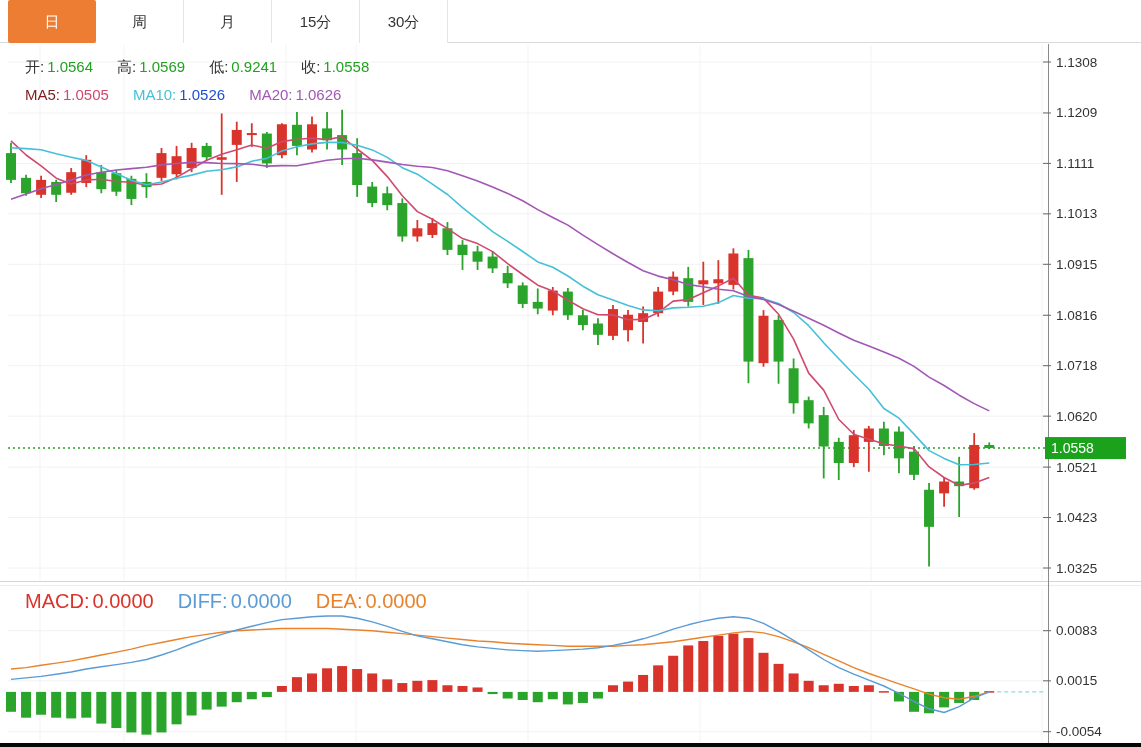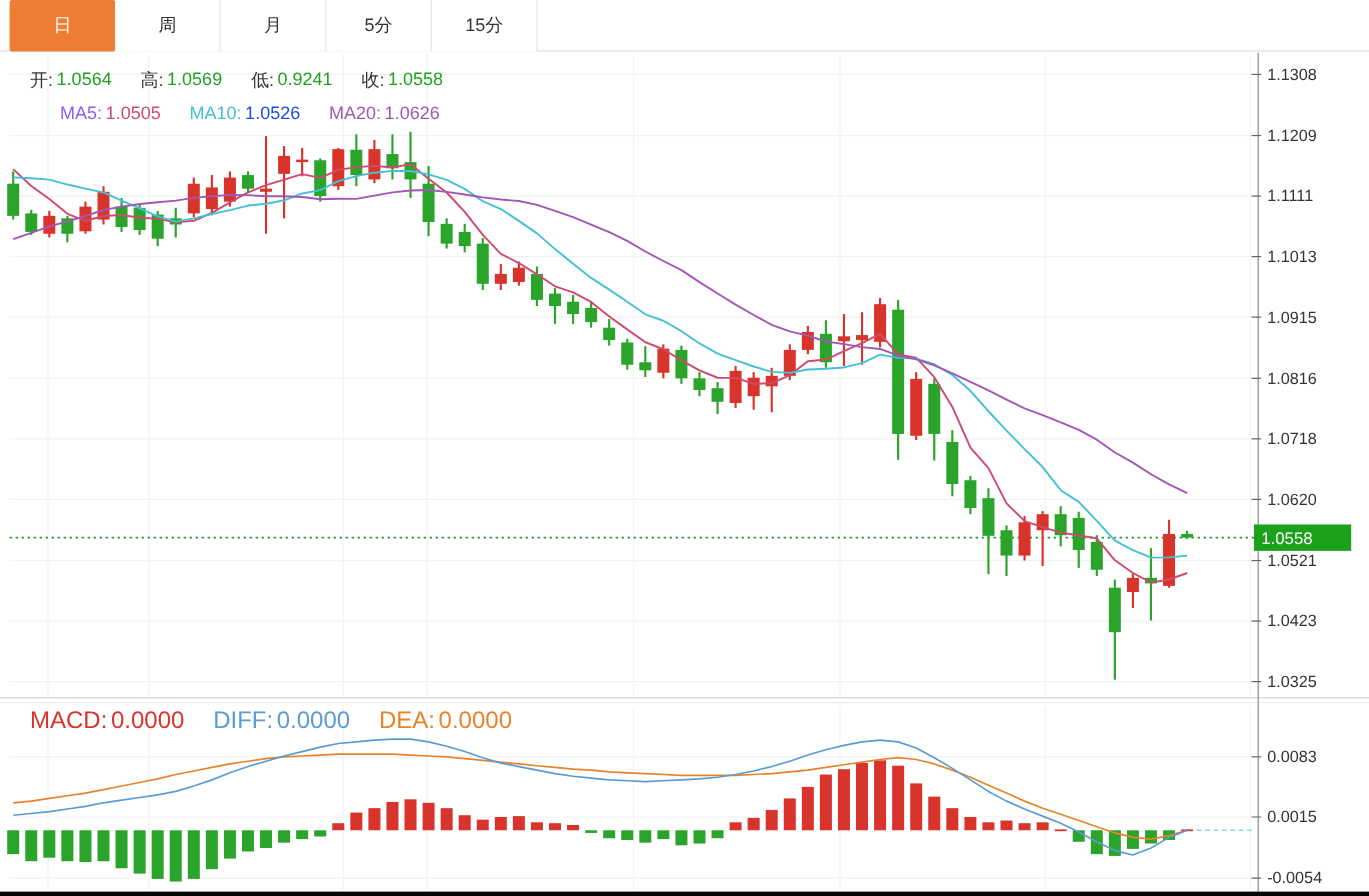--- a/index.html
+++ b/index.html
@@ -302,22 +302,22 @@
       <polyline points="11.0,679.4 26.1,677.9 41.1,676.4 56.2,674.2 71.2,672.0 86.3,669.0 101.3,666.8 116.4,664.6 131.4,662.4 146.5,659.5 161.5,655.0 176.6,649.9 191.6,644.0 206.7,638.8 221.7,634.4 236.8,630.0 251.8,626.3 266.9,622.6 281.9,619.6 296.9,618.2 312.0,616.7 327.1,616.0 342.1,616.0 357.2,618.2 372.2,621.9 387.3,626.3 402.3,631.4 417.4,635.9 432.4,638.8 447.5,641.8 462.5,644.7 477.6,646.9 492.6,648.4 507.7,649.9 522.7,650.6 537.8,651.3 552.8,650.6 567.9,649.9 582.9,649.1 598.0,647.7 613.0,645.4 628.1,642.5 643.1,638.8 658.1,634.4 673.2,629.2 688.3,624.8 703.3,621.1 718.4,618.2 733.4,616.7 748.5,618.2 763.5,623.3 778.6,631.4 793.6,640.3 808.7,649.9 823.7,659.5 838.8,667.6 853.8,674.2 868.9,680.1 883.9,686.0 899.0,693.4 914.0,701.5 929.1,708.8 944.1,712.5 959.2,706.6 974.2,697.8 989.3,691.9" fill="none" stroke="#5b9bd5" stroke-width="1.4" stroke-linejoin="round"></polyline>
       <line x1="997.25" y1="691.8897810218979" x2="1046" y2="691.8897810218979" stroke="#8fd9e4" stroke-width="1.4" stroke-dasharray="4,3"></line>
       <rect x="8" y="44" width="1040" height="537" fill="transparent"></rect>
       <rect x="8" y="586" width="1040" height="156" fill="transparent"></rect>
     </svg>
 
   <div class="tabbar" id="tabbar">
       <div class="tab active">日</div>
       <div class="tab">周</div>
       <div class="tab">月</div>
-      <div class="tab">5分</div>
       <div class="tab">15分</div>
+      <div class="tab">30分</div>
     </div>
 
   <div class="row row1">
     <span class="pair">
         <span class="lbl">开:</span>
         <span class="val c-green" style="color: rgb(31, 163, 31);">1.0564</span>
       </span>
     <span class="pair">
         <span class="lbl">高:</span>
         <span class="val c-green" style="color: rgb(31, 163, 31);">1.0569</span>
@@ -327,21 +327,21 @@
         <span class="val c-green" style="color: rgb(31, 163, 31);">0.9241</span>
       </span>
     <span class="pair">
         <span class="lbl">收:</span>
         <span class="val c-green" style="color: rgb(31, 163, 31);">1.0558</span>
       </span>
   </div>
 
   <div class="row row2">
     <span class="pair">
-        <span class="c-ma5" style="color: #8b5cf6; margin-left: 25px;">MA5:</span>
+        <span class="c-ma5" style="color: #7f1d1d;">MA5:</span>
         <span class="val c-ma5" style="color: rgb(207, 74, 110);">1.0505</span>
       </span>
     <span class="pair">
         <span class="c-ma10" style="color: rgb(69, 192, 214);">MA10:</span>
         <span class="val c-ma10" style="color: #1d4ed8;">1.0526</span>
       </span>
     <span class="pair">
         <span class="c-ma20" style="color: rgb(162, 87, 181);">MA20:</span>
         <span class="val c-ma20" style="color: rgb(162, 87, 181);">1.0626</span>
       </span>

